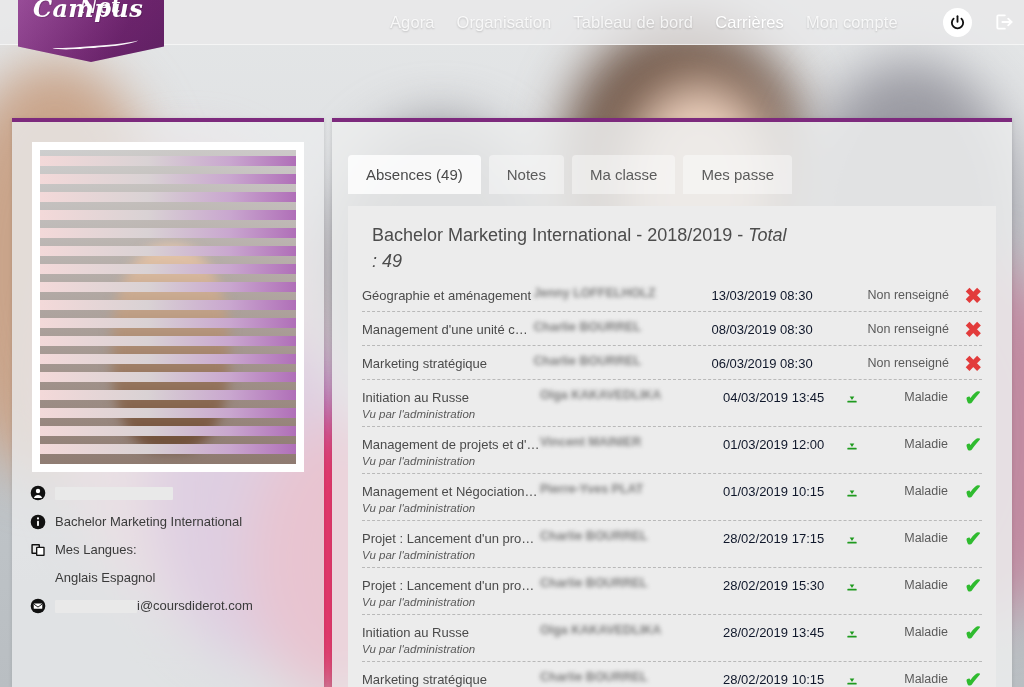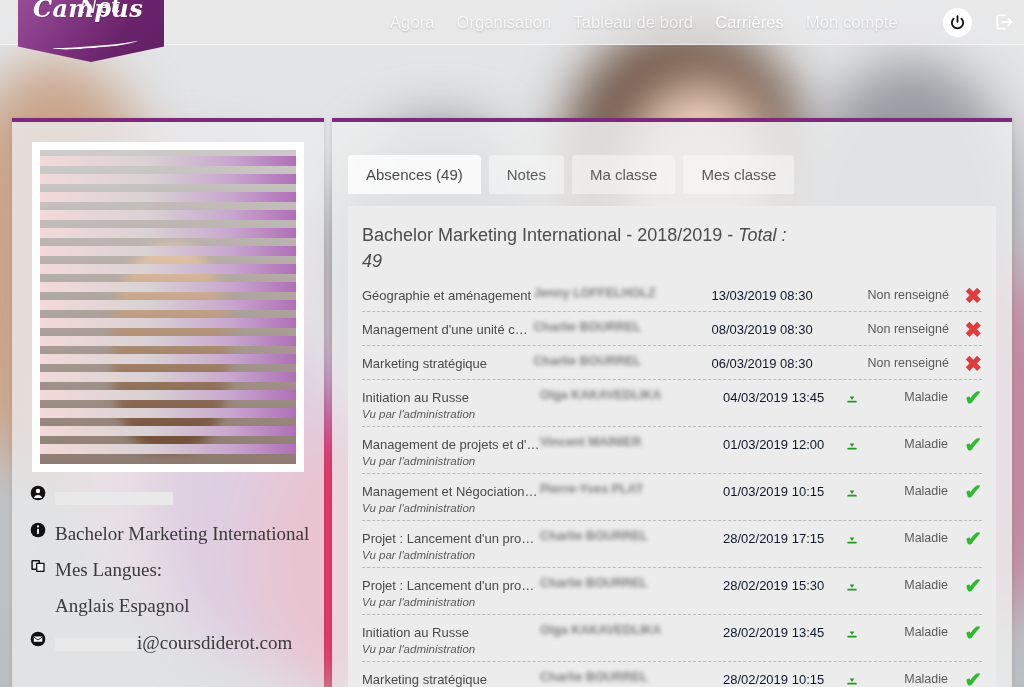--- a/index.html
+++ b/index.html
@@ -136,21 +136,21 @@
       rgba(255,255,255,0.0) 10px
     );
   }
   .redact-stripes i {
     position:absolute; left:0; width:100%; height:10px; display:block;
     background: linear-gradient(90deg, #f3d9d9 0%, #d9d2d4 42%, #c9a7cf 74%, #b06fb8 100%);
   }
 
   #profile-info {
     position: absolute; left: 18px; top: 362px; right: 0;
-    font-size: 19px; color: #3a3a3a; font-family: Liberation Serif, serif;
+    font-size: 13px; color: #3a3a3a;
   }
   .pinfo-row { display: flex; align-items: flex-start; gap: 9px; margin-bottom: 11px; }
   .pinfo-row .ic { flex: 0 0 auto; margin-top: 1px; }
   .pinfo-text { line-height: 1.35; }
   .redacted-inline {
     display:inline-block; height: 13px; background: #e9e9e9;
     vertical-align: middle; border-radius:1px;
   }
   .lang-list { margin-top: 10px; }
   .pw-link { color:#3a3a3a; cursor:pointer; }
@@ -184,20 +184,21 @@
     background: #ececec;
     padding: 12px 14px 0 14px;
     overflow: hidden;
   }
   #card-head {
     position: relative; min-height: 56px; padding-right: 190px;
   }
   #card-title {
     font-size: 18px; color: #4c4c4c; line-height: 1.45;
     padding-top: 4px;
+    margin-left: 10px;
   }
   #card-title .tot { font-style: italic; }
   #justify-btn {
     position:absolute; right: 0; top: 0;
     background: #33a9dc; color: #fff;
     font-size: 13px; padding: 9px 12px; border: none; border-radius: 3px;
     display:flex; align-items:center; gap:6px; cursor:pointer;
     white-space:nowrap;
   }
 
@@ -371,21 +372,21 @@
 
   </div>
 </div>
 
 <div id="main-panel">
 
   <div id="tabs">
     <div class="tab active">Absences (49)</div>
     <div class="tab">Notes</div>
     <div class="tab">Ma classe</div>
-    <div class="tab">Mes classe</div>
+    <div class="tab">Mes passe</div>
   </div>
 
   <div id="content-card">
 
     <div id="card-head">
       <div id="card-title">
         <span>Bachelor Marketing International - 2018/2019 - </span><span class="tot">Total :</span> <span class="tot">49</span>
       </div>
     </div>
 

